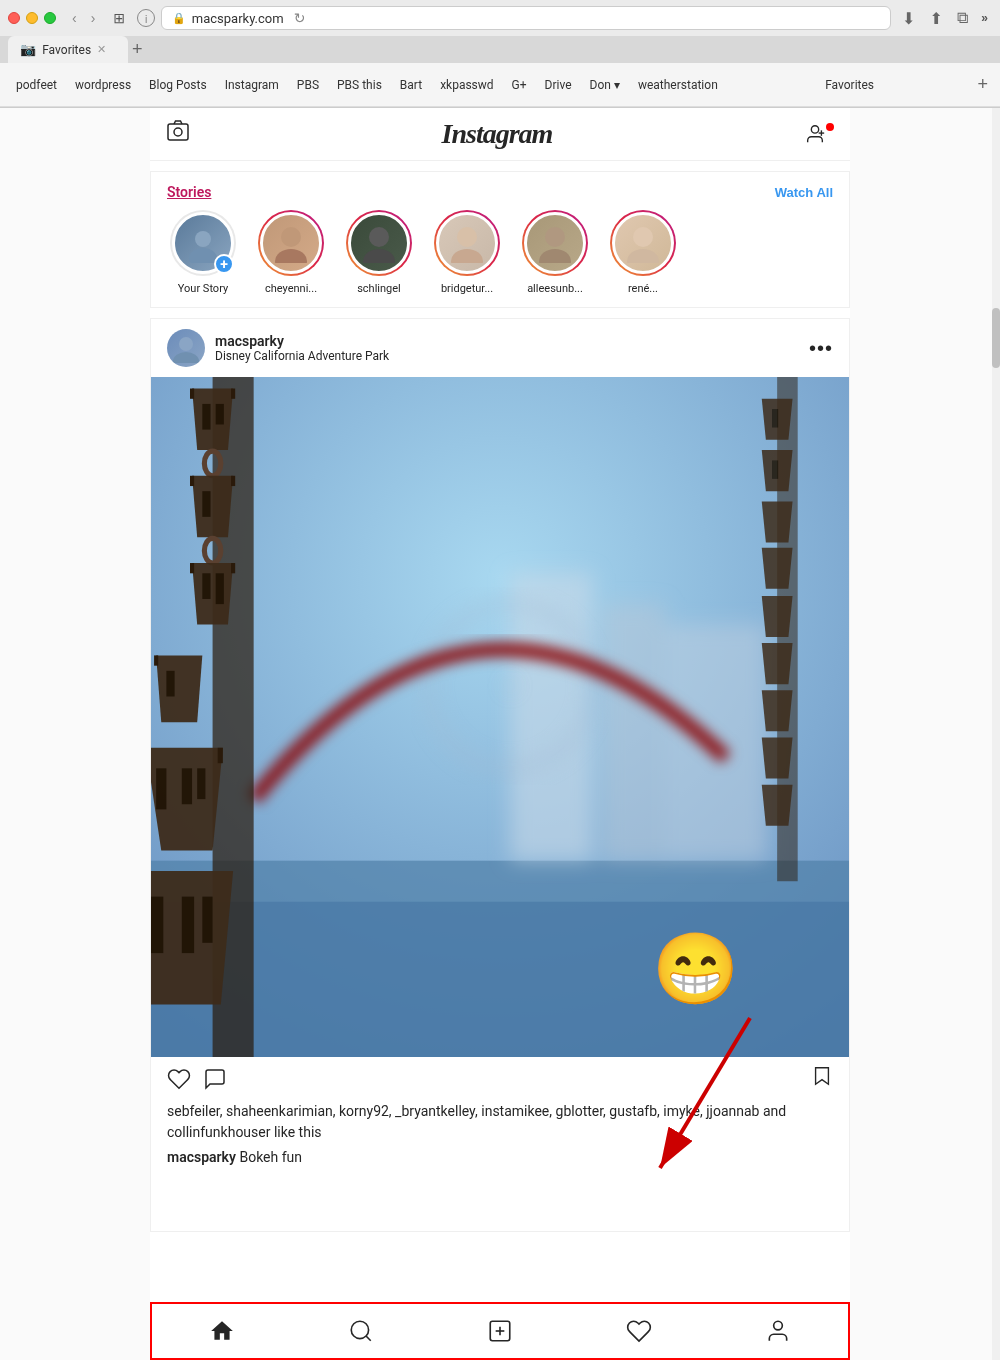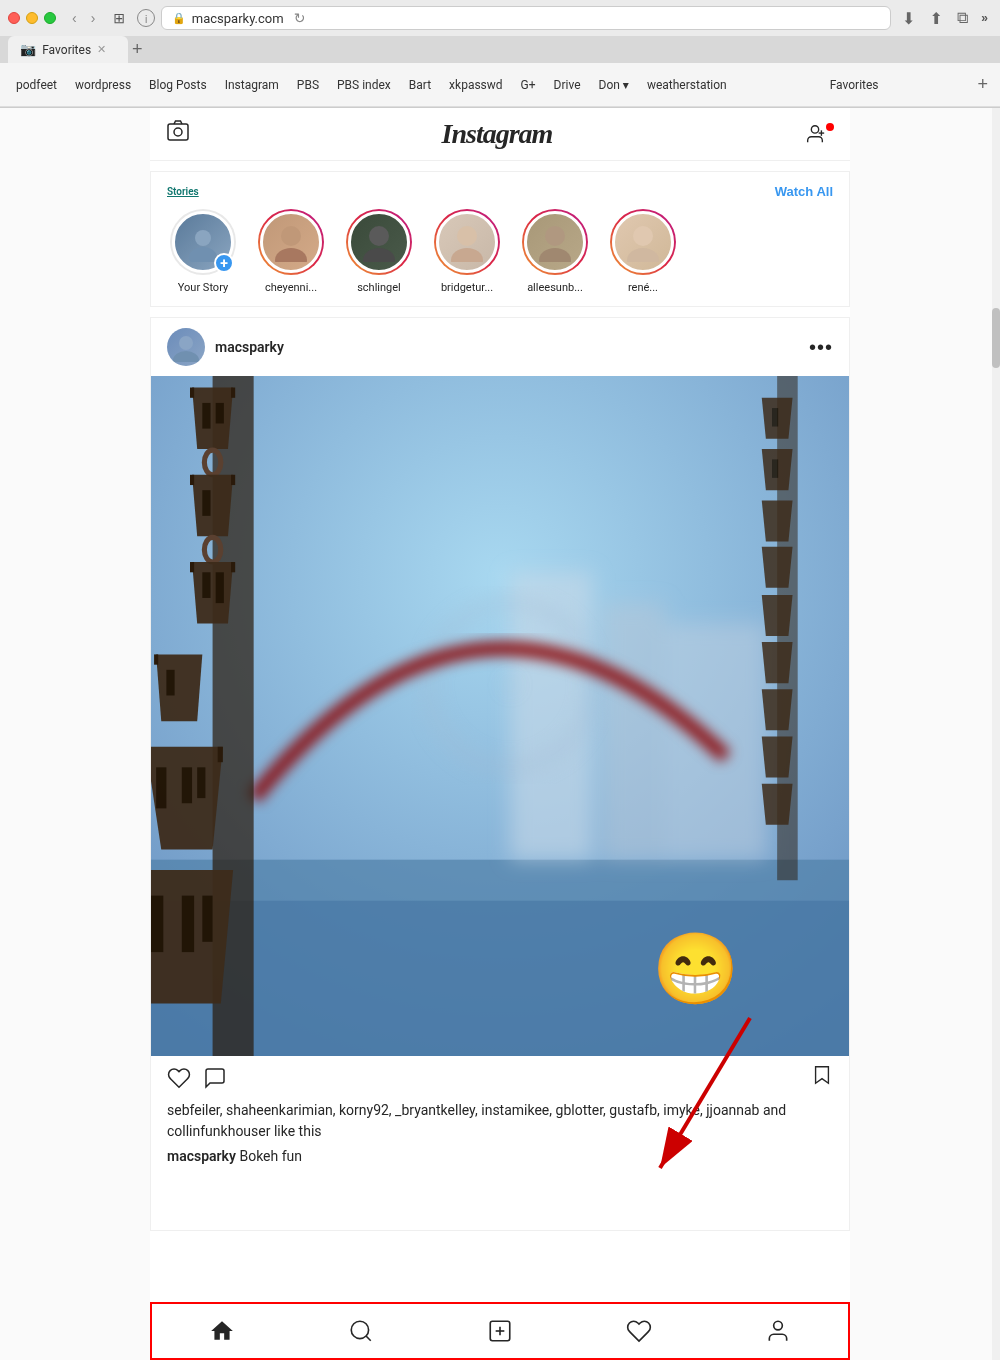--- a/index.html
+++ b/index.html
@@ -226,22 +226,22 @@
       padding: 12px 0;
     }
     .stories-header {
       display: flex;
       justify-content: space-between;
       align-items: center;
       padding: 0 16px 10px;
     }
     .stories-title {
       font-weight: 600;
-      font-size: 10px;
-      color: #0f766e;
+      font-size: 14px;
+      color: #be185d;
       text-decoration: underline;
     }
     .watch-all-btn {
       background: none;
       border: none;
       color: #3897f0;
       font-size: 13px;
       font-weight: 600;
       cursor: pointer;
     }
@@ -532,21 +532,21 @@
     <div class="bookmark-item">
       <span>Blog Posts</span>
     </div>
     <div class="bookmark-item">
       <span>Instagram</span>
     </div>
     <div class="bookmark-item">
       <span>PBS</span>
     </div>
     <div class="bookmark-item">
-      <span>PBS index</span>
+      <span>PBS this</span>
     </div>
     <div class="bookmark-item">
       <span>Bart</span>
     </div>
     <div class="bookmark-item">
       <span>xkpasswd</span>
     </div>
     <div class="bookmark-item">
       <span>G+</span>
     </div>
@@ -689,20 +689,21 @@
     <div class="post-container">
       <div class="post-header">
         <div class="post-avatar av-macsparky">
           <svg width="30" height="30" viewBox="0 0 30 30">
             <circle cx="15" cy="11" r="7" fill="#8aa5c5"></circle>
             <ellipse cx="15" cy="28" rx="13" ry="9" fill="#7090b0"></ellipse>
           </svg>
         </div>
         <div class="post-user-info">
           <div class="post-username">macsparky</div>
+          <div class="post-location">Disney California Adventure Park</div>
         </div>
         <button class="post-more-btn">•••</button>
       </div>
 
       <div class="post-image">
         
         
         <svg width="100%" height="100%" viewBox="0 0 680 680" preserveAspectRatio="xMidYMid slice">
 
           <defs>

